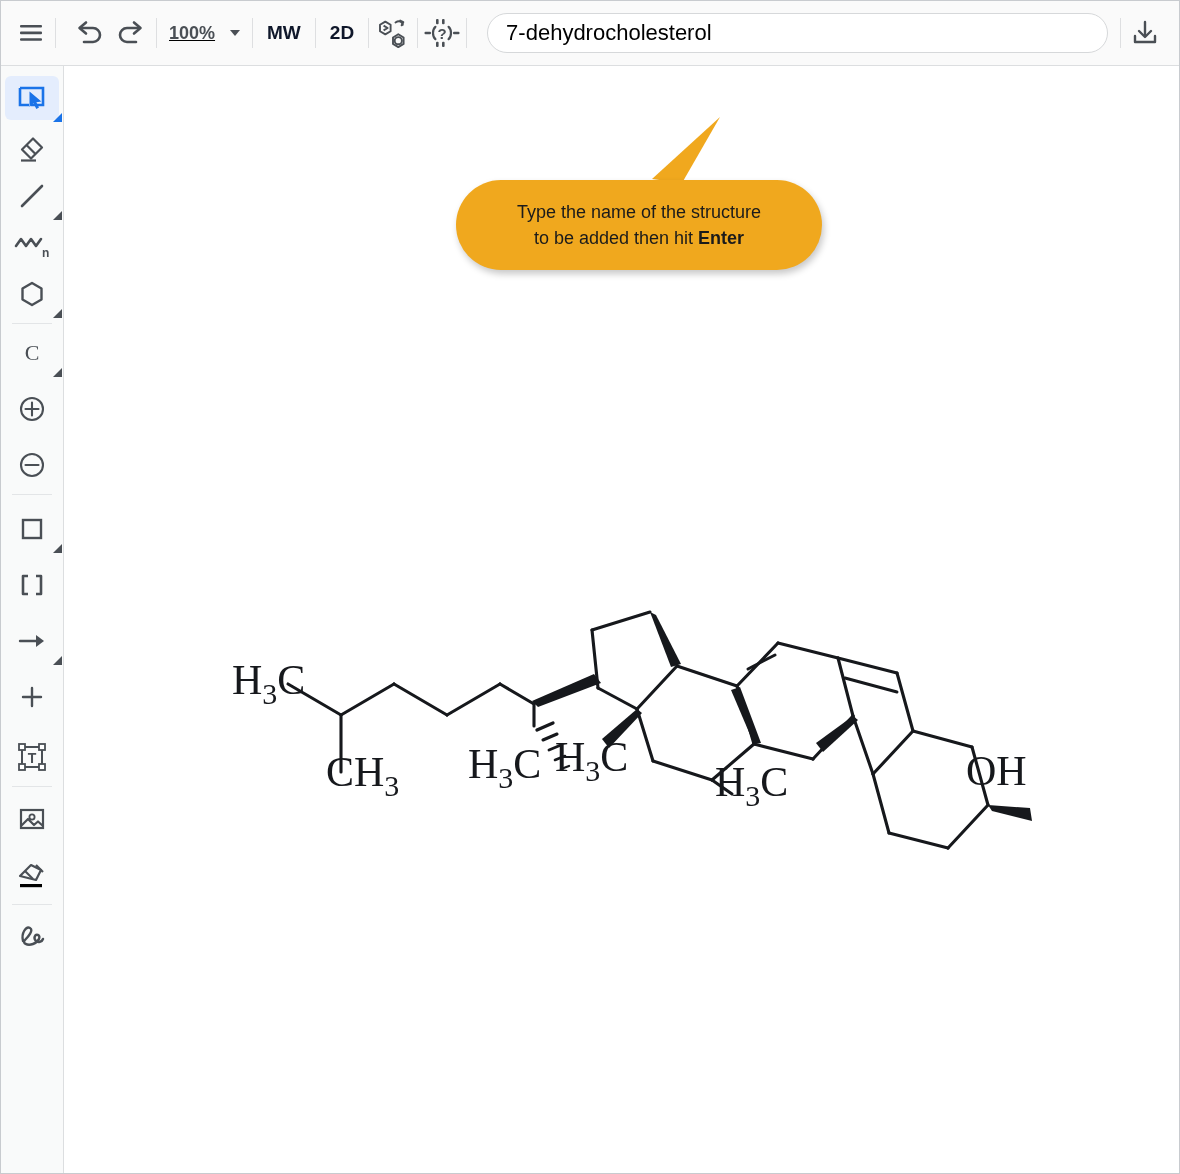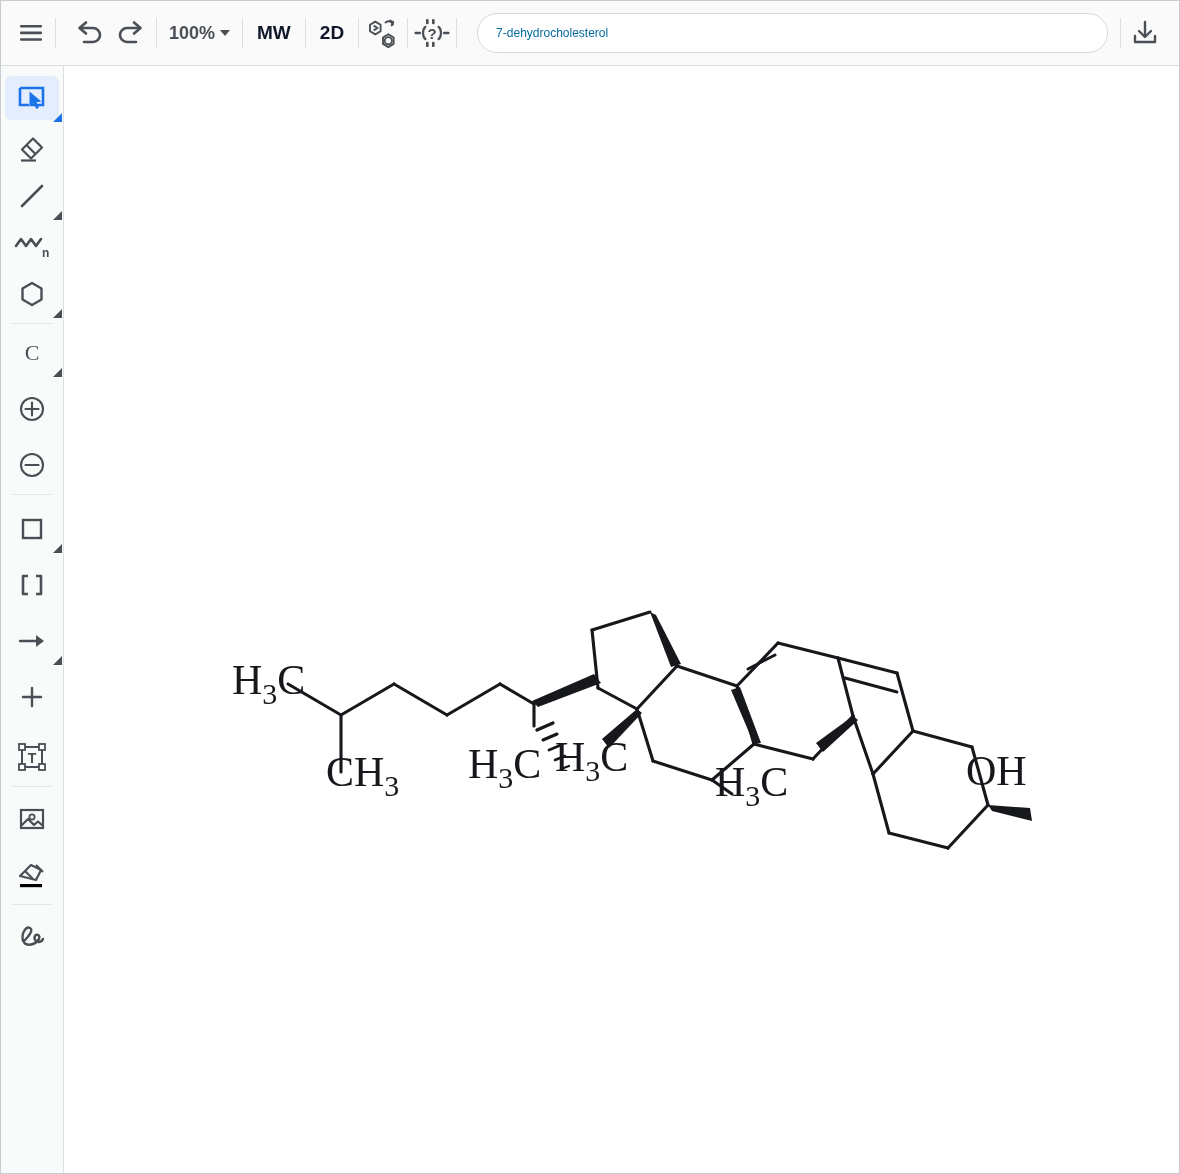--- a/index.html
+++ b/index.html
@@ -37,44 +37,44 @@
   }
   .tb-sep {
     width: 1px; height: 30px; background: #dedfe1;
     margin: 0 2px;
   }
   .tb-label {
     font-size: 19px; font-weight: bold; color: #0f172a;
     padding: 0 12px; cursor: pointer;
   }
   .zoomctl {
-    display: flex; align-items: center; gap: 5px;
-    padding: 0 10px; cursor: pointer;
+    display: flex; align-items: center; gap: 15px;
+    padding: 0 10px; cursor: pointer; text-decoration: underline;
   }
   .zoomctl .zval { font-size: 18px; font-weight: bold; color: #4a4f55; }
   .caret-dn {
     width: 0; height: 0;
     border-left: 5px solid transparent;
     border-right: 5px solid transparent;
     border-top: 6px solid #4a4f55;
   }
   .searchwrap {
     flex: 1; display: flex; align-items: center;
     padding-left: 18px; padding-right: 10px;
   }
   .search-input {
     width: 100%; height: 40px;
     box-sizing: border-box;
     border: 1px solid #d6d8da;
     border-radius: 22px;
     background: #ffffff;
     padding: 0 18px;
-    font-size: 12px;
+    font-size: 22px;
     font-family: "Liberation Sans", sans-serif;
-    color: #0369a1;
+    color: #000000;
     outline: none;
   }
   .dl-btn { margin-right: 12px; }
 
   
   .sidebar {
     position: absolute; left: 0; top: 65px;
     width: 63px; height: 1107px;
     box-sizing: border-box;
     background: #f9fafa;
@@ -459,15 +459,26 @@
         <text x="404" y="712" font-size="42">H<tspan font-size="30" dy="10">3</tspan><tspan font-size="42" dy="-10">C</tspan></text>
 
         <text x="491" y="705" font-size="42">H<tspan font-size="30" dy="10">3</tspan><tspan font-size="42" dy="-10">C</tspan></text>
 
         <text x="651" y="730" font-size="42">H<tspan font-size="30" dy="10">3</tspan><tspan font-size="42" dy="-10">C</tspan></text>
 
         <text x="902" y="719" font-size="42">OH</text>
       </g>
     </svg>
 
+    <div class="callout">
+      <svg class="callout-tail" viewBox="0 0 80 70">
+        <path d="M8 62 L76 0 L38 66 Z" fill="#F0A81E"></path>
+      </svg>
+      <div class="callout-body">
+        <div class="callout-text">
+          <span>Type the name of the structure</span><br>
+          <span>to be added then hit </span><b>Enter</b>
+        </div>
+      </div>
+    </div>
 
   </div>
 </div>
 
 </body></html>

